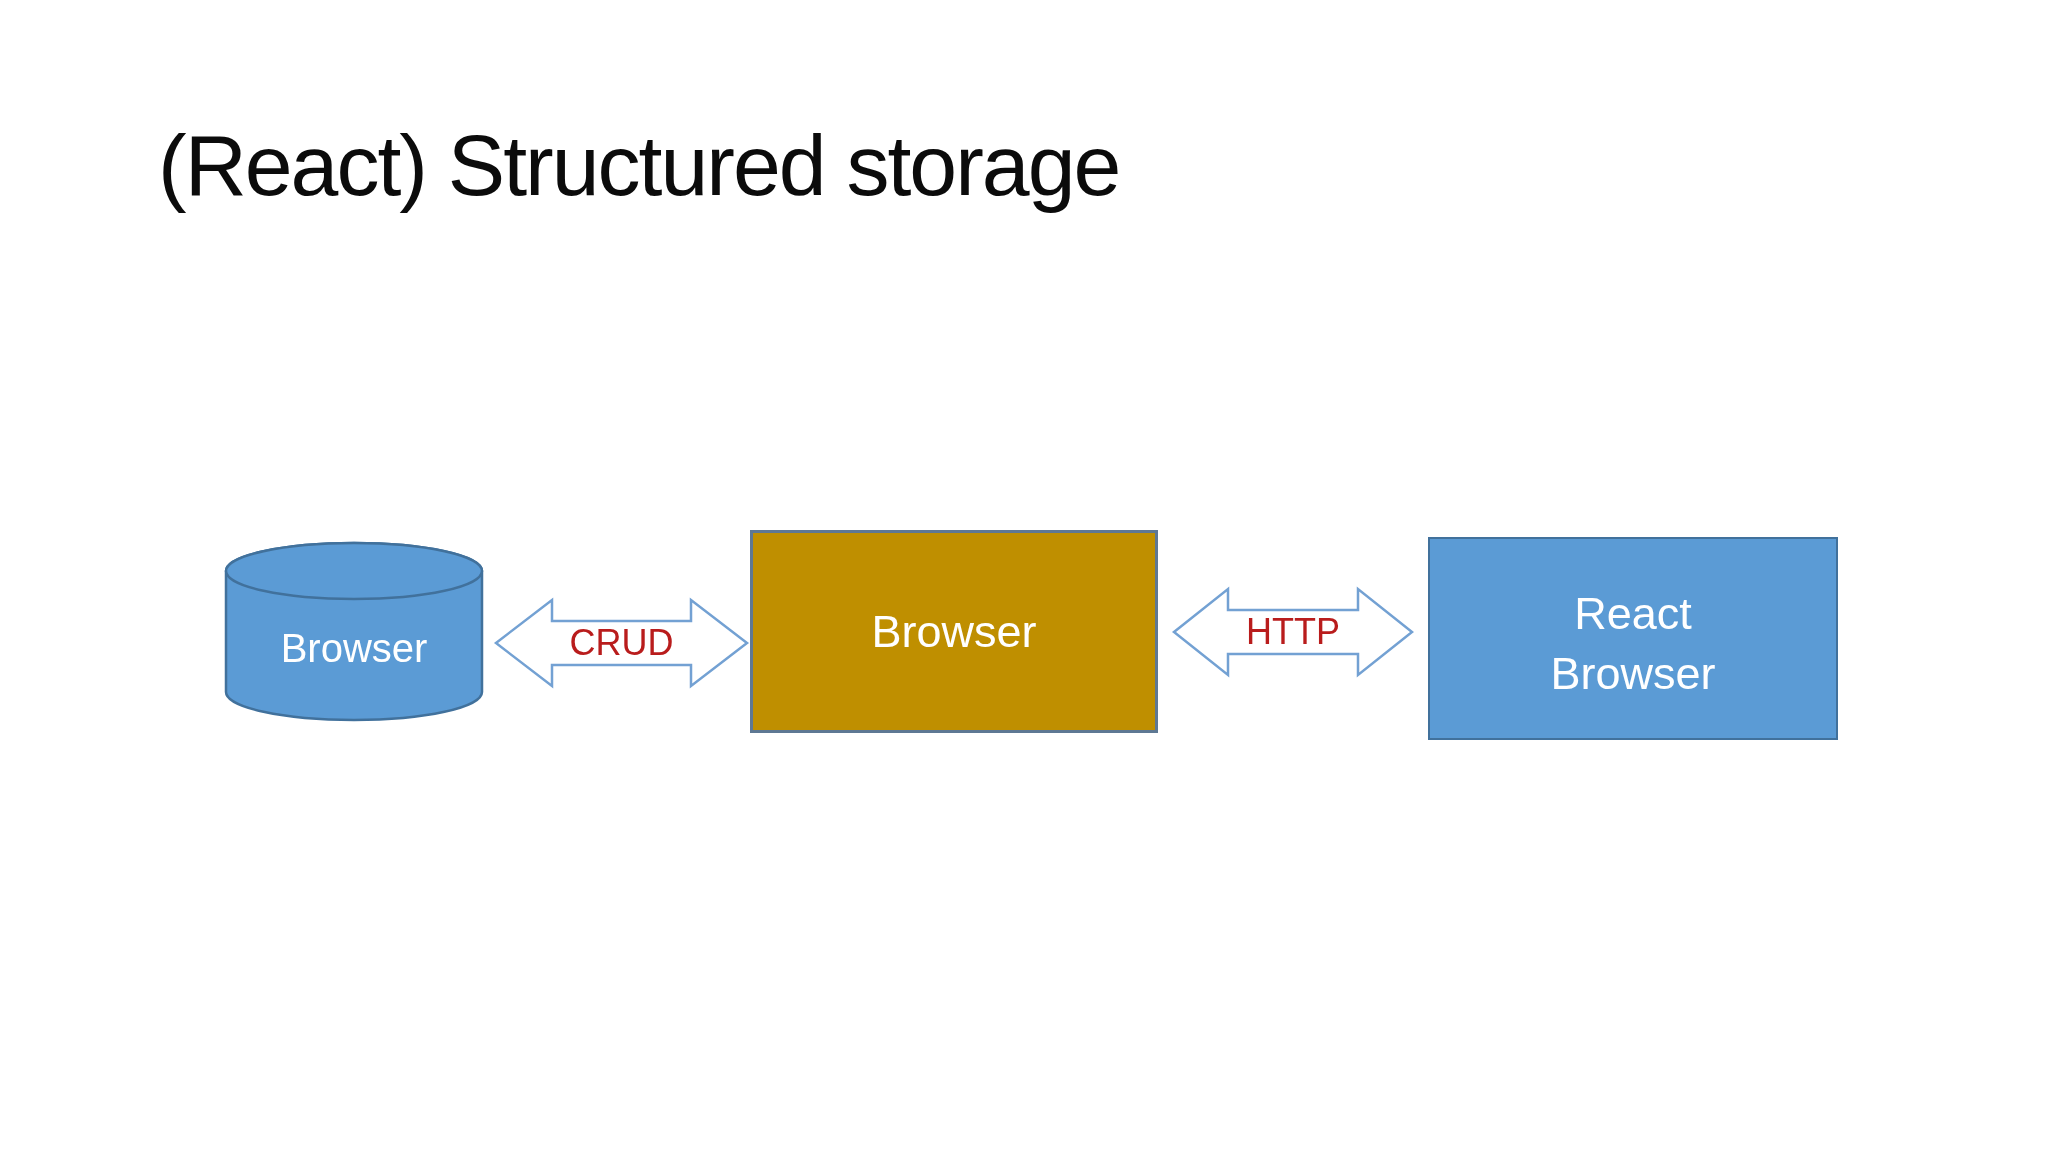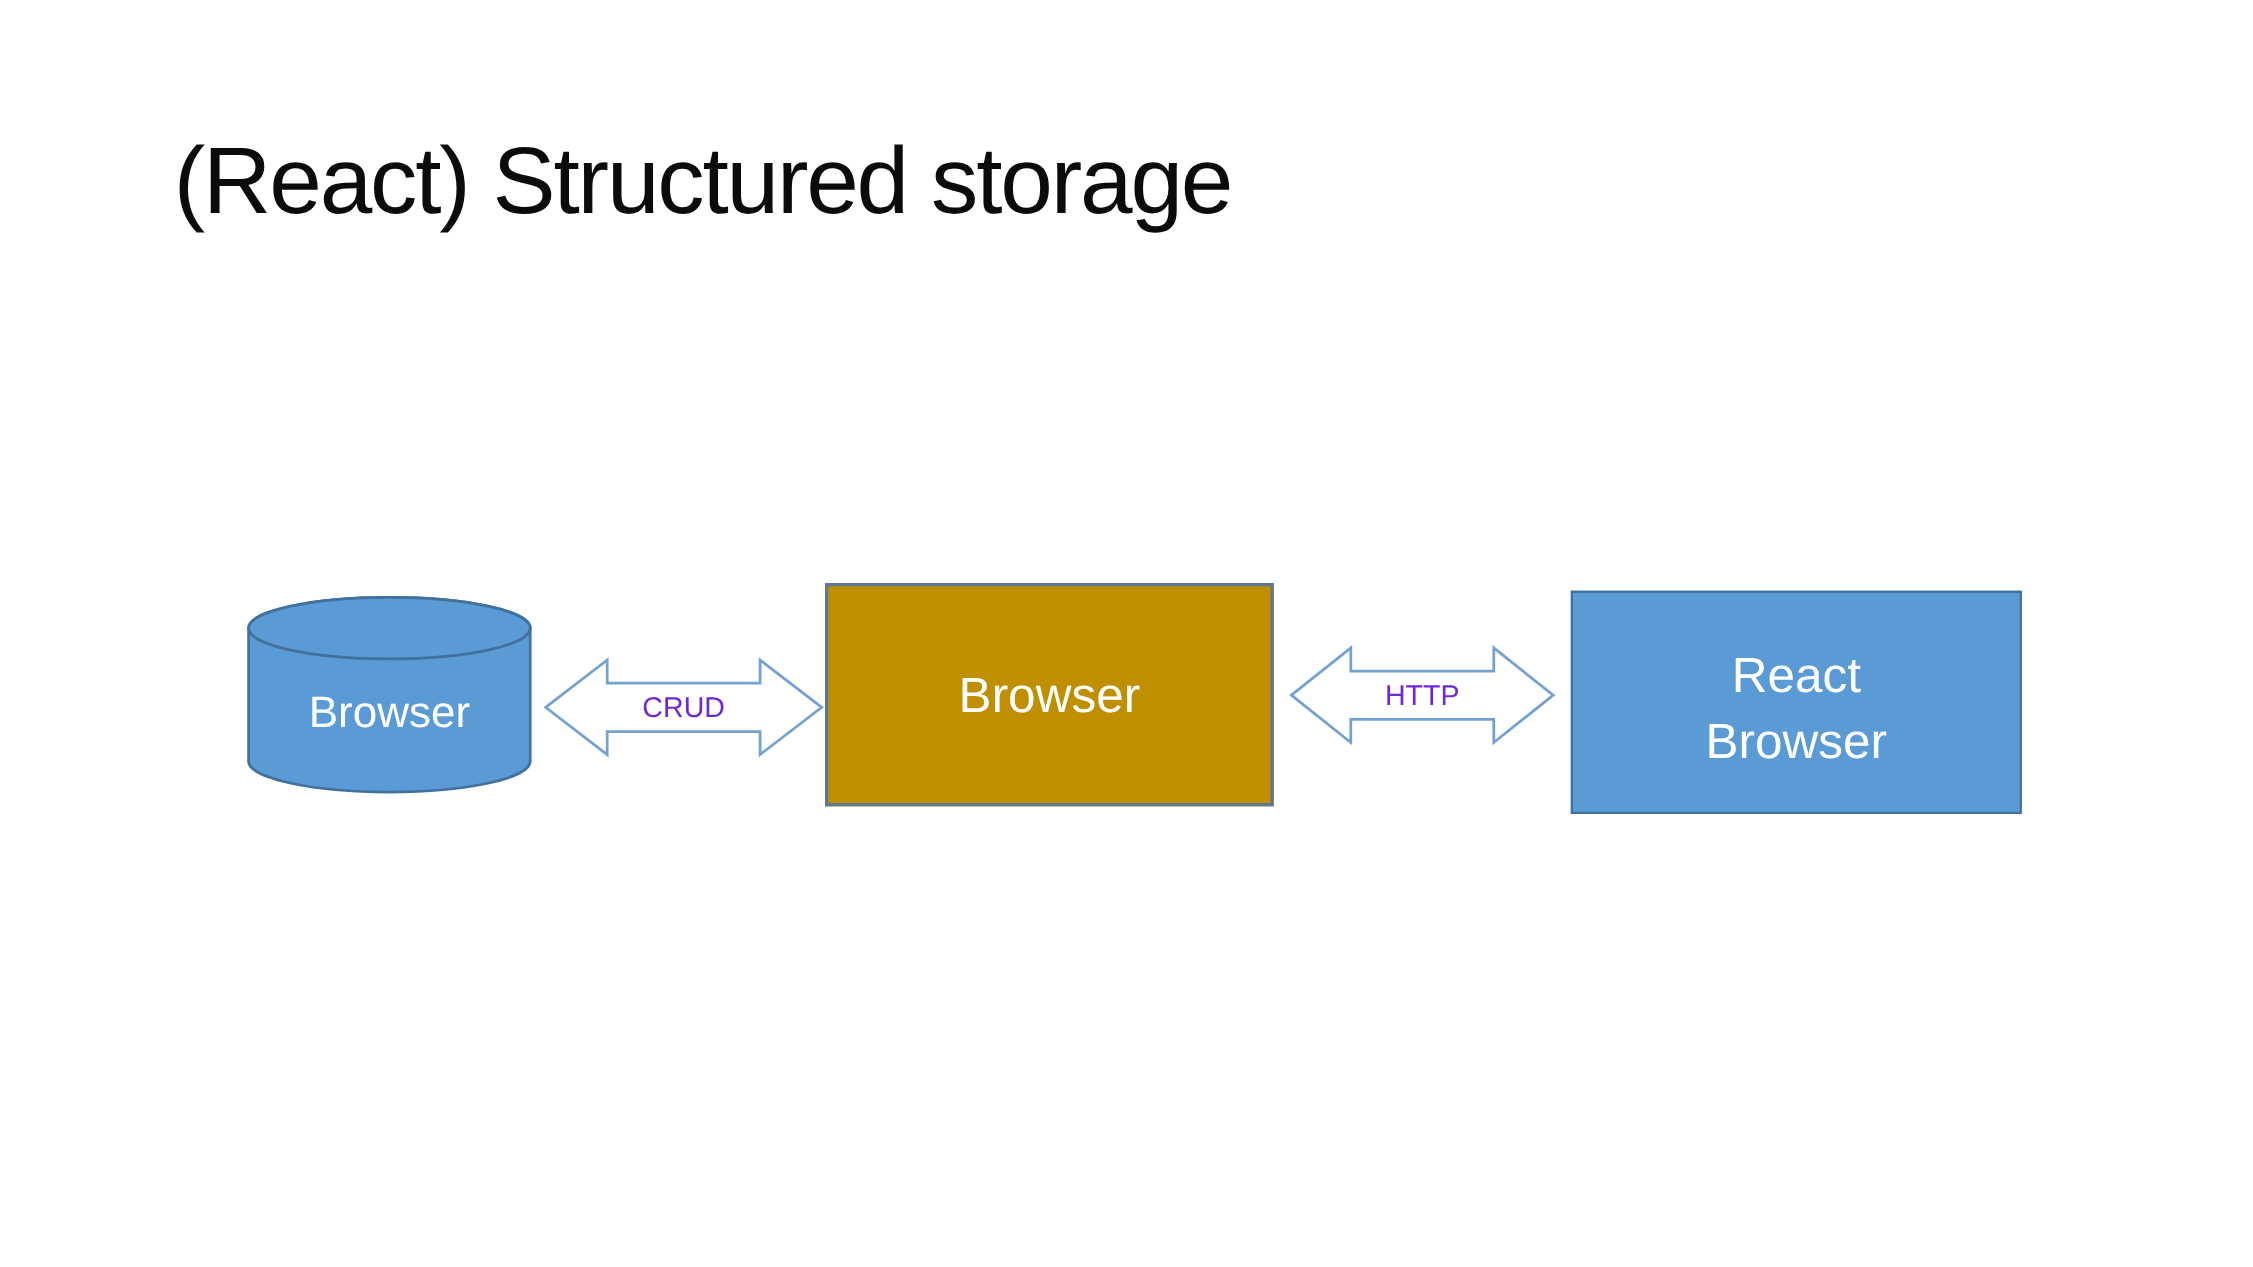--- a/index.html
+++ b/index.html
@@ -62,21 +62,21 @@
   }
   .browser-label { position: static; font-size: 45px; line-height: 60px; color: #ffffff; text-align: center; }
   
   .arrow-crud { left: 495px; top: 597px; width: 253px; height: 92px; }
   .arrow-http { left: 1173px; top: 586px; width: 240px; height: 92px; }
   .connector svg { position: absolute; left: 0; top: 0; overflow: visible; }
   .arrow-outline { stroke: #73A1D3; stroke-width: 2.5; stroke-linejoin: miter; }
   .arrow-label {
     position: absolute; left: 0; top: 0; width: 100%; height: 100%;
     display: flex; align-items: center; justify-content: center;
-    font-size: 26px; color: #6d28d9; pointer-events: none;
+    font-size: 36px; color: #b91c1c; pointer-events: none;
   }
 </style>
 </head>
 <body>
 
 <div class="slide">
 
   <h1 class="slide-title">(React) Structured storage</h1>
 
   <div class="node db-group">

